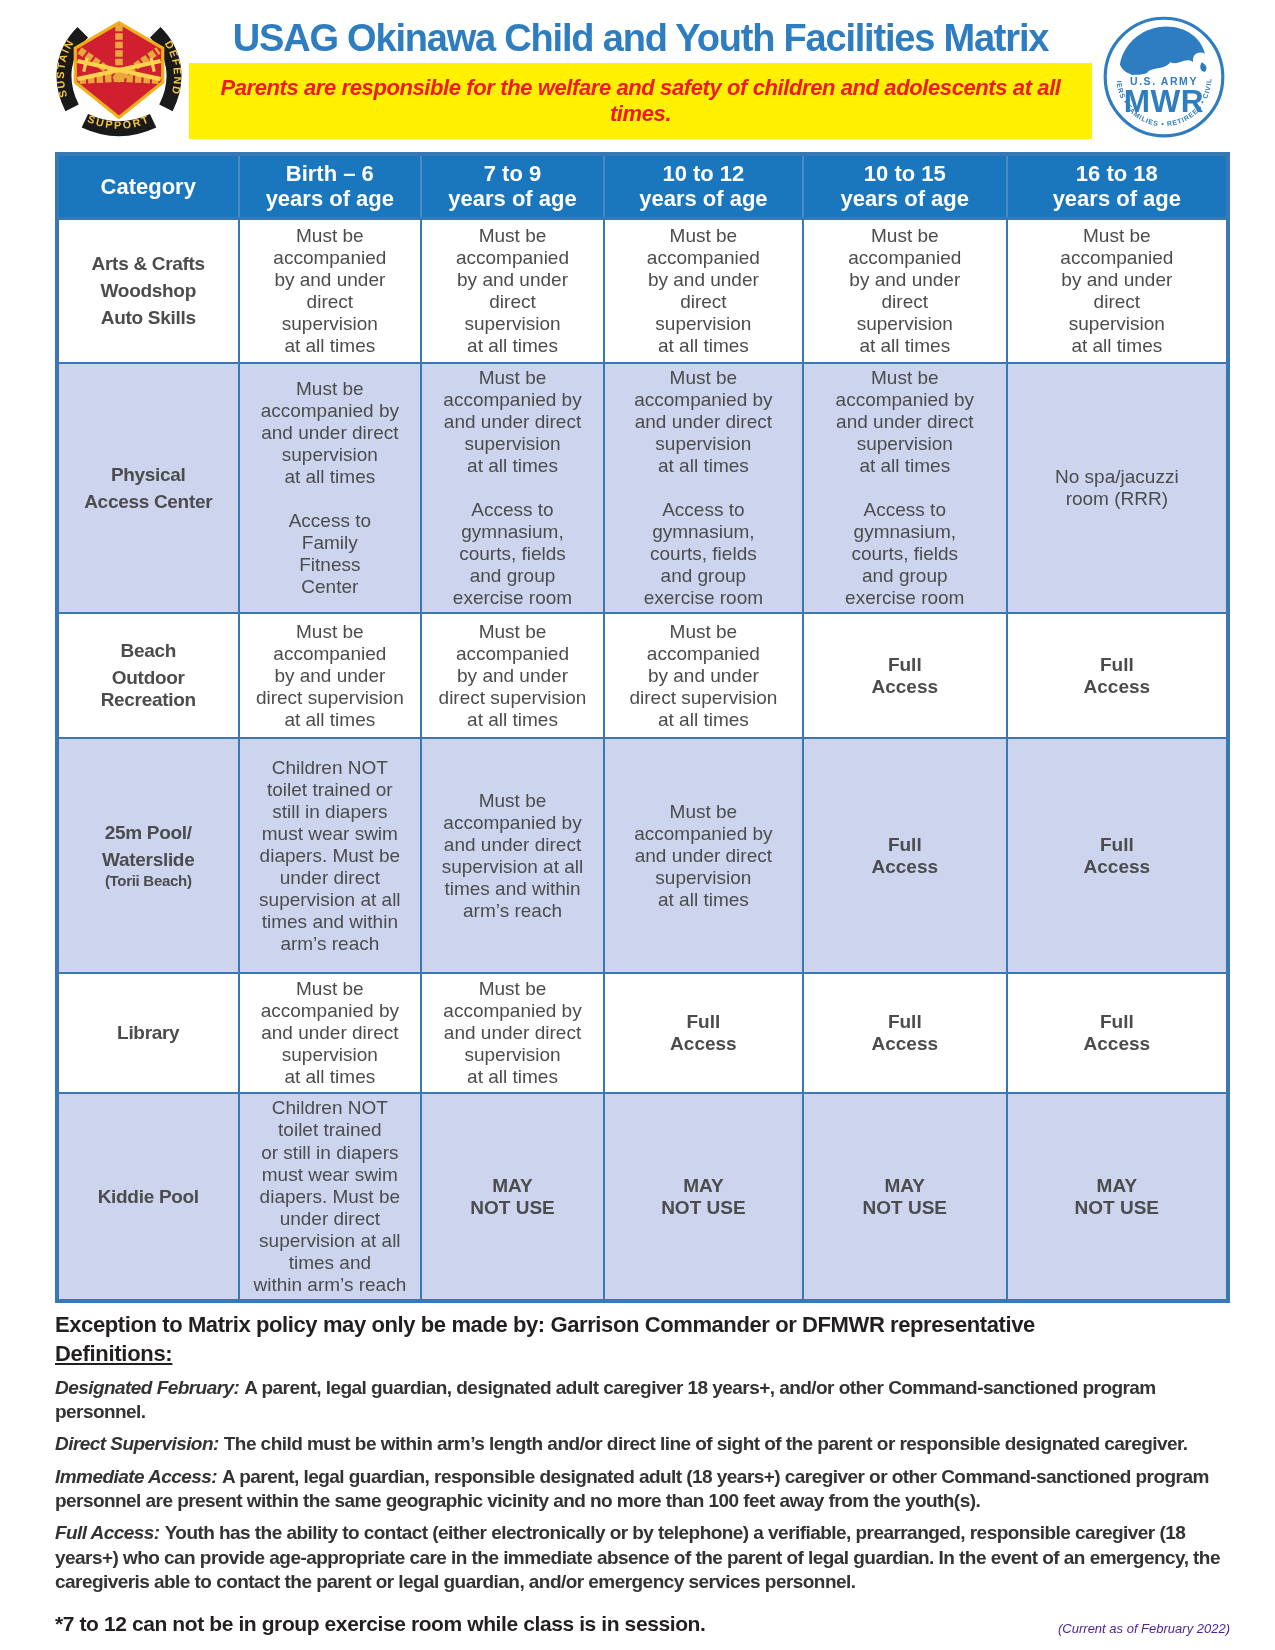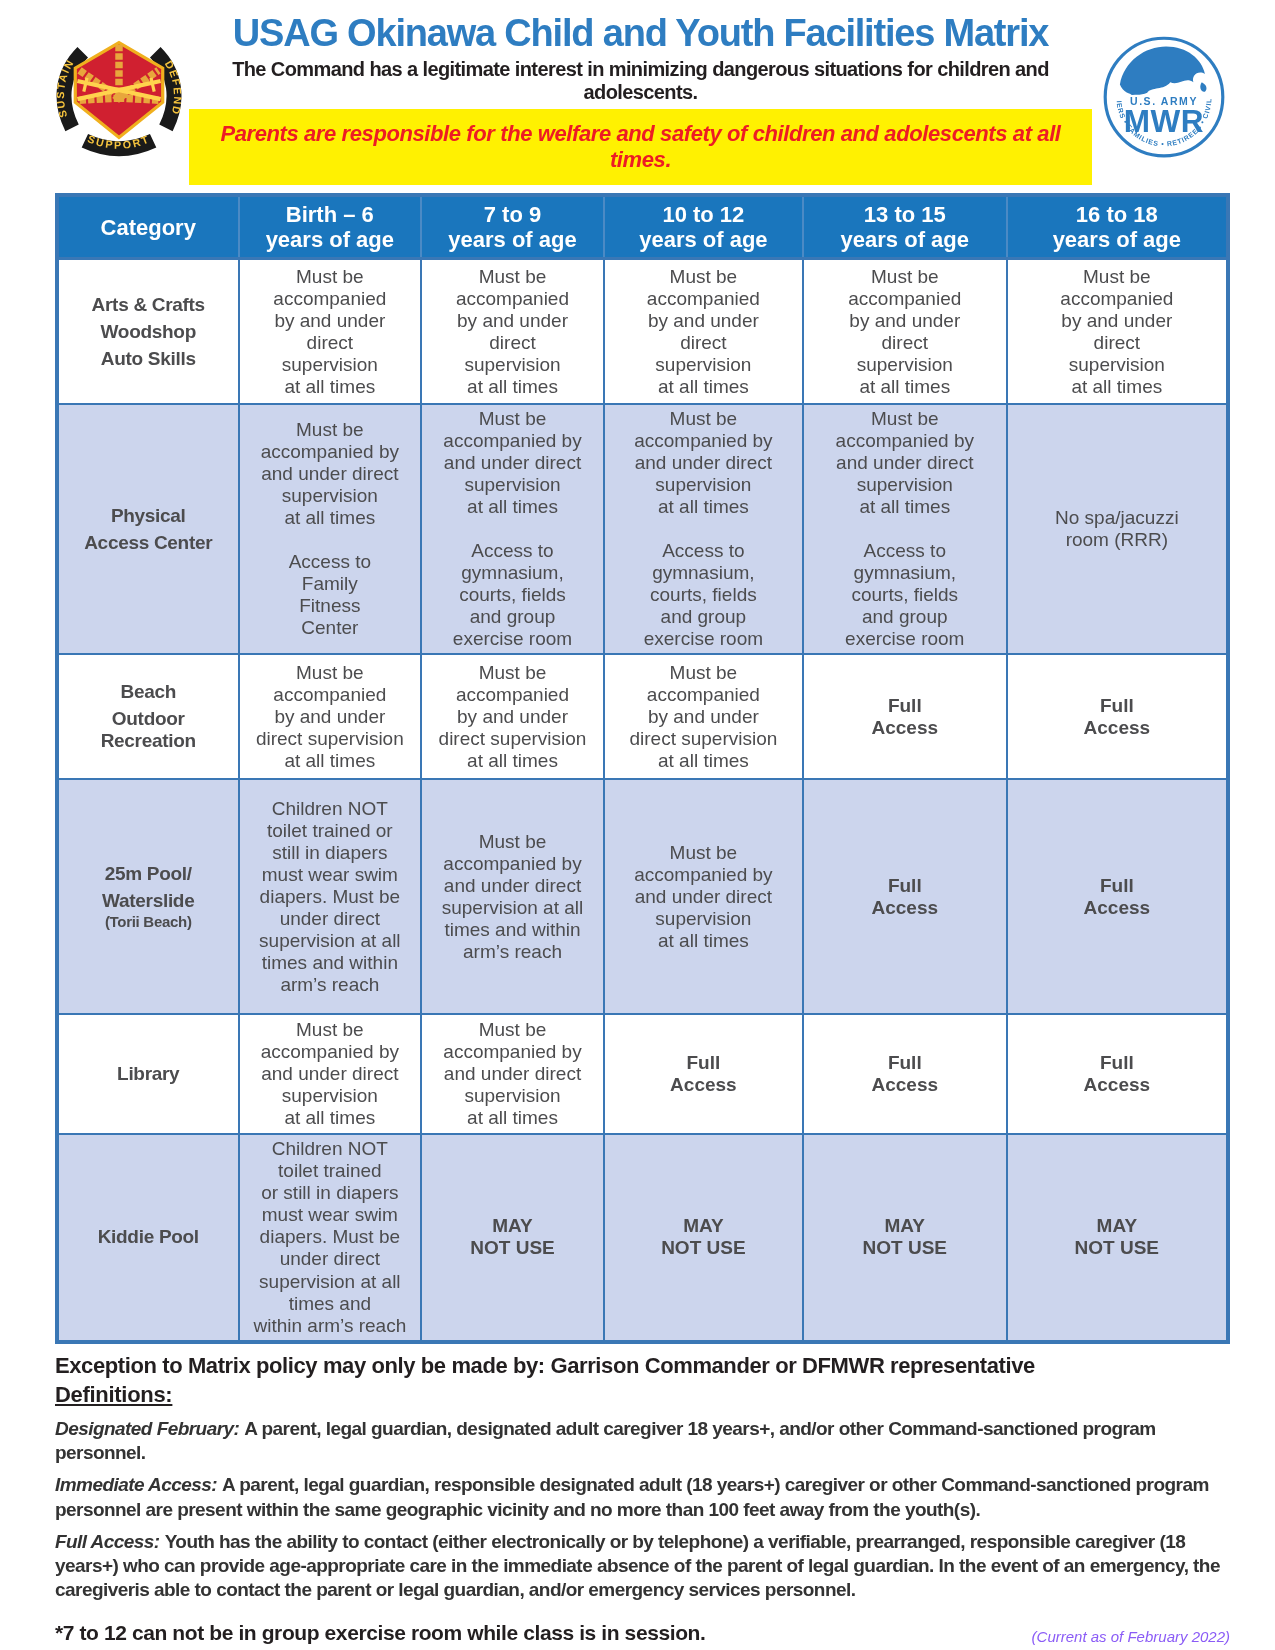--- a/index.html
+++ b/index.html
@@ -70,21 +70,21 @@
     font-size:22px; font-weight:bold; text-decoration:underline;
     letter-spacing:-0.3px; margin:0 0 9px 0;
   }
   .definition {
     font-size:19px; font-weight:bold; color:#333333;
     letter-spacing:-0.55px; line-height:1.28; margin:0 0 8px 0;
   }
   .definition .term { font-style:italic; margin-right:5px; }
   .note-row { display:flex; justify-content:space-between; align-items:flex-end; margin-top:18px; }
   .asterisk-note { font-size:21px; font-weight:bold; letter-spacing:-0.4px; }
-  .current-date { font-size:15px; font-style:italic; color:#8b5cf6; }
+  .current-date { font-size:13px; font-style:italic; color:#4c1d95; }
 
   svg text { font-family:"Liberation Sans", sans-serif; }
 </style>
 </head>
 <body>
 
 <div class="page">
 
   <div class="masthead">
 
@@ -112,21 +112,20 @@
           <textPath href="#ribR" startOffset="50%" text-anchor="middle">DEFEND</textPath>
         </text>
         <text font-size="10" font-weight="bold" fill="#f5c33d" letter-spacing="2">
           <textPath href="#ribB" startOffset="50%" text-anchor="middle">SUPPORT</textPath>
         </text>
       </svg>
     </div>
 
     <div class="head-center">
       <div class="doc-title">USAG Okinawa Child and Youth Facilities Matrix</div>
-      <div class="doc-subtitle">The Command has a legitimate interest in minimizing dangerous situations for children and adolescents.</div>
       <div class="doc-banner">Parents are responsible for the welfare and safety of children and adolescents at all times.</div>
     </div>
 
     <div class="mwr-wrap">
       <svg width="132" height="126" viewBox="0 0 120 120">
         <defs>
           <path id="mwrRing" d="M 15,62 A 45,45 0 0 0 105,62" fill="none"></path>
         </defs>
         <circle cx="60" cy="60" r="56" fill="#ffffff" stroke="#2e7dc1" stroke-width="3"></circle>
         <path d="M 18,48 C 22,26 42,12 62,12 C 82,12 96,24 99,38 C 92,34 86,40 88,46 C 80,40 74,50 66,46 C 60,54 48,50 44,56 C 34,60 22,58 18,48 Z" fill="#2e7dc1"></path>
@@ -152,21 +151,21 @@
     </colgroup>
     <thead>
       <tr>
           <th>Category</th>
           <th>Birth – 6
 years of age</th>
           <th>7 to 9
 years of age</th>
           <th>10 to 12
 years of age</th>
-          <th>13 to 15
+          <th>10 to 15
 years of age</th>
           <th>16 to 18
 years of age</th>
         </tr>
     </thead>
     <tbody>
         <tr>
           <td class="cat"><div>Arts &amp; Crafts</div><div>Woodshop</div><div>Auto Skills</div></td>
           <td>Must be
 accompanied
@@ -339,20 +338,23 @@
   </table>
 
   <div>
     <div class="exception">Exception to Matrix policy may only be made by: Garrison Commander or DFMWR representative</div>
     <div class="def-heading">Definitions:</div>
 
     <div class="definition">
       <span class="term">Designated February:</span><span>A parent, legal guardian, designated adult caregiver 18 years+, and/or other Command-sanctioned program personnel.</span>
     </div>
     <div class="definition">
+      <span class="term">Direct Supervision:</span><span>The child must be within arm’s length and/or direct line of sight of the parent or responsible designated caregiver.</span>
+    </div>
+    <div class="definition">
       <span class="term">Immediate Access:</span><span>A parent, legal guardian, responsible designated adult (18 years+) caregiver or other Command-sanctioned program personnel are present within the same geographic vicinity and no more than 100 feet away from the youth(s).</span>
     </div>
     <div class="definition">
       <span class="term">Full Access:</span><span>Youth has the ability to contact (either electronically or by telephone) a verifiable, prearranged, responsible caregiver (18 years+) who can provide age-appropriate care in the immediate absence of the parent of legal guardian.  In the event of an emergency, the caregiveris able to contact the parent or legal guardian, and/or emergency services personnel.</span>
     </div>
 
     <div class="note-row">
       <span class="asterisk-note">*7 to 12 can not be in group exercise room while class is in session.</span>
       <span class="current-date">(Current as of February 2022)</span>
     </div>

